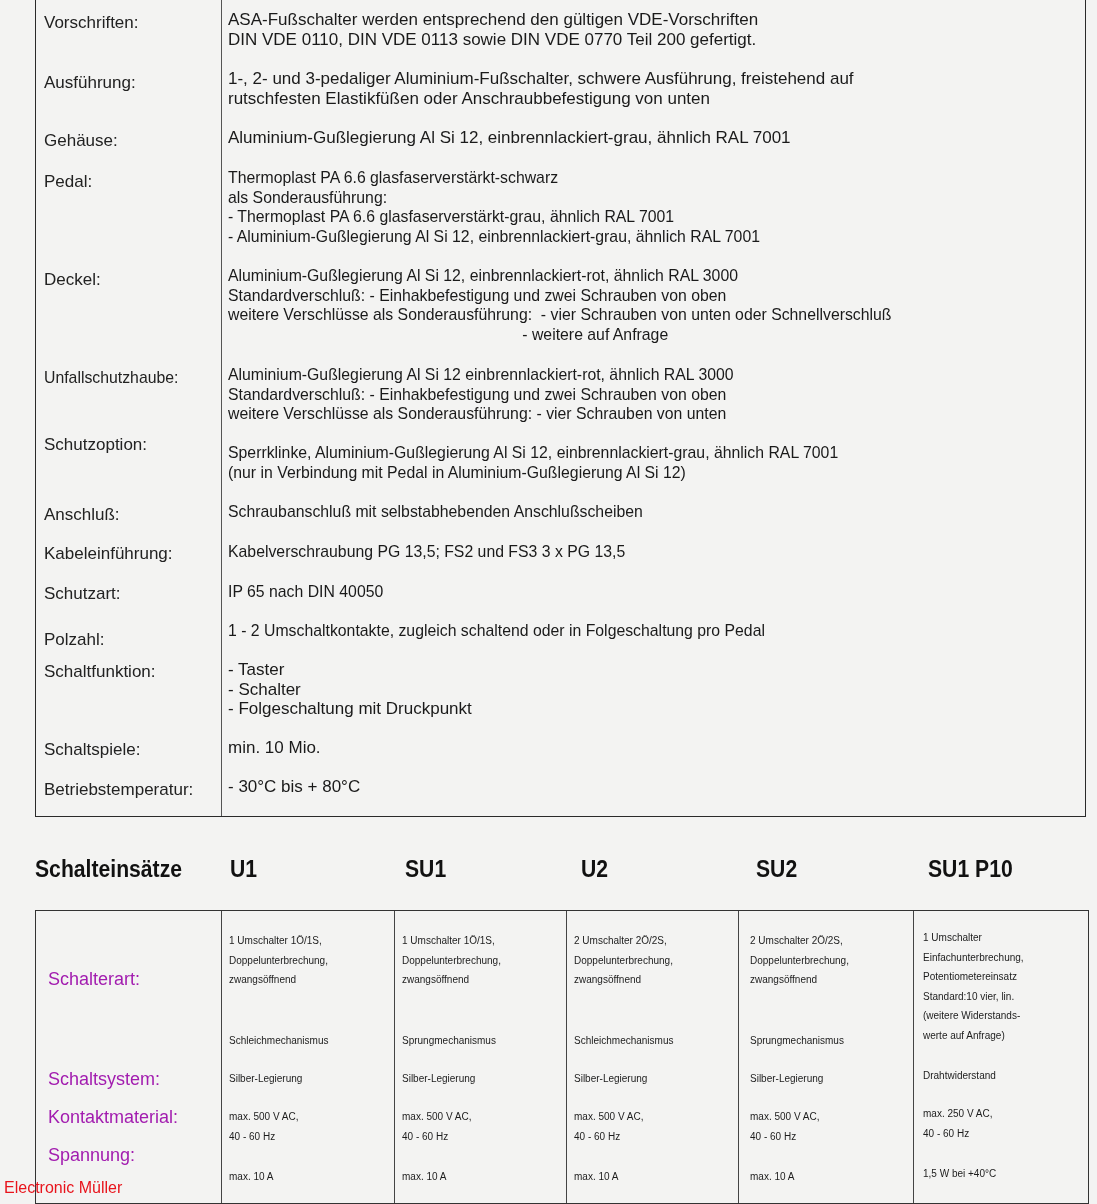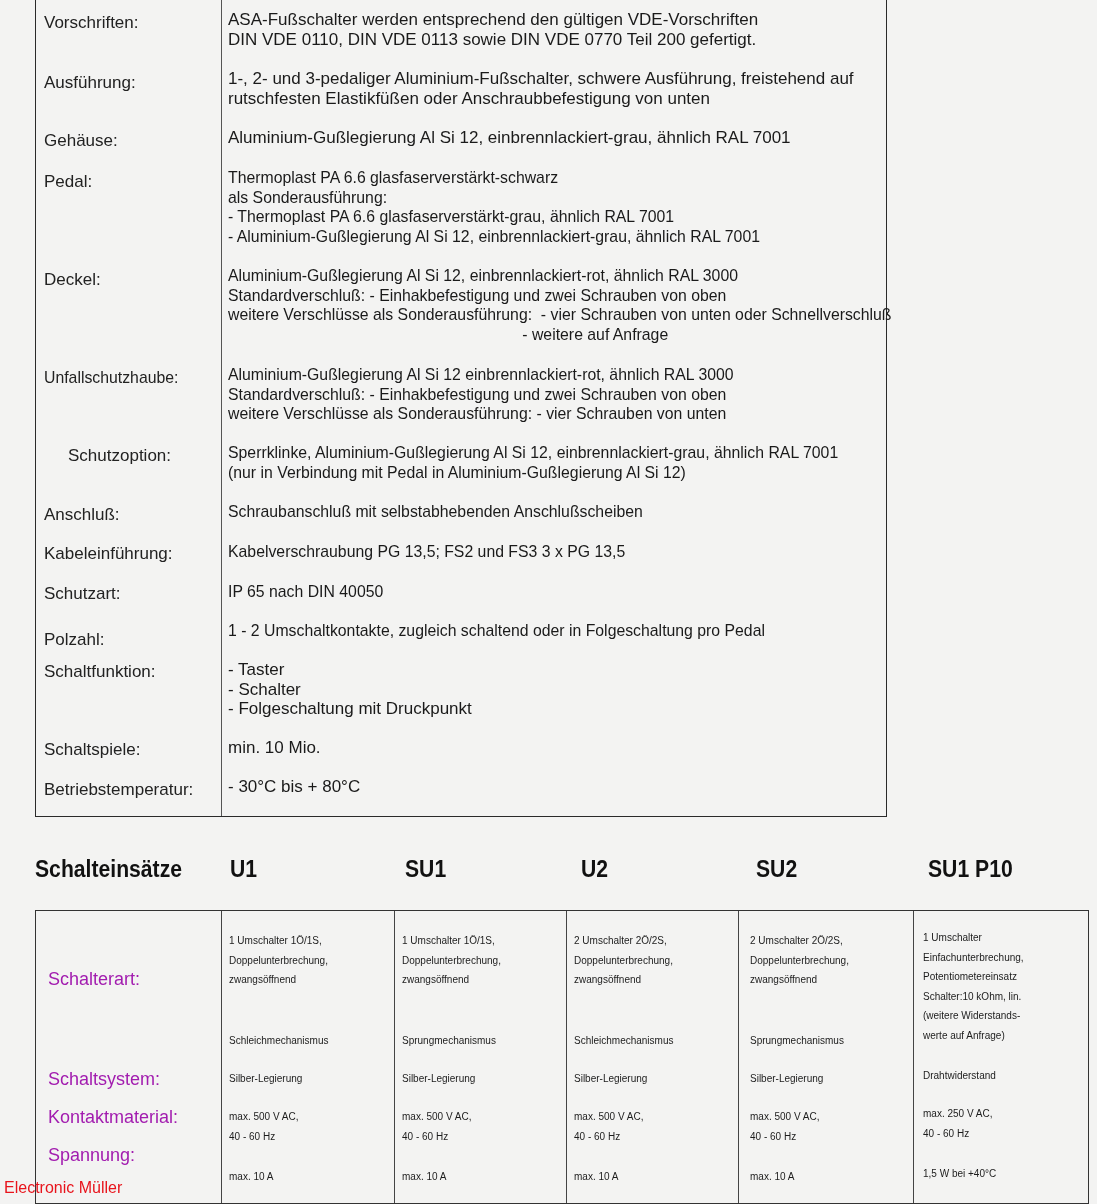--- a/index.html
+++ b/index.html
@@ -2,21 +2,21 @@
 <html><head>
 <meta charset="utf-8">
 <style>
   html, body { margin: 0; padding: 0; }
   body {
     width: 1097px; height: 1204px; position: relative; overflow: hidden;
     background: #f3f3f2; color: #1e1e1e;
     font-family: "Liberation Sans", sans-serif;
   }
   .spec-table {
-    position: absolute; left: 35px; top: 0px; width: 852px; height: 817px;
+    position: absolute; left: 35px; top: 0px; width: 1051px; height: 817px;
     border: 1.5px solid #2a2a2a; border-top: none; box-sizing: border-box;
   }
   .spec-table .divider {
     position: absolute; left: 185px; top: 0; bottom: 0; width: 0;
     border-left: 1.2px solid #555;
   }
   .spec-row { position: absolute; left: 0; right: 0; }
   .spec-label {
     position: absolute; left: 8px; font-size: 17px; line-height: 20px;
     white-space: nowrap; color: #222;
@@ -80,21 +80,21 @@
       </div>
       <div class="spec-row">
         <div class="spec-label" style="top: 270px;">Deckel:</div>
         <div class="spec-value condensed" style="top: 266px;"><span class="line">Aluminium-Gußlegierung Al Si 12, einbrennlackiert-rot, ähnlich RAL 3000</span><span class="line">Standardverschluß: - Einhakbefestigung und zwei Schrauben von oben</span><span class="line">weitere Verschlüsse als Sonderausführung:  - vier Schrauben von unten oder Schnellverschluß</span><span class="line">                                                                   - weitere auf Anfrage</span></div>
       </div>
       <div class="spec-row">
         <div class="spec-label condensed" style="top: 368px;">Unfallschutzhaube:</div>
         <div class="spec-value condensed" style="top: 365px;"><span class="line">Aluminium-Gußlegierung Al Si 12 einbrennlackiert-rot, ähnlich RAL 3000</span><span class="line">Standardverschluß: - Einhakbefestigung und zwei Schrauben von oben</span><span class="line">weitere Verschlüsse als Sonderausführung: - vier Schrauben von unten</span></div>
       </div>
       <div class="spec-row">
-        <div class="spec-label" style="top: 446px; margin-left: 24px;">Schutzoption:</div>
+        <div class="spec-label" style="top: 435px;">Schutzoption:</div>
         <div class="spec-value condensed" style="top: 443px;"><span class="line">Sperrklinke, Aluminium-Gußlegierung Al Si 12, einbrennlackiert-grau, ähnlich RAL 7001</span><span class="line">(nur in Verbindung mit Pedal in Aluminium-Gußlegierung Al Si 12)</span></div>
       </div>
       <div class="spec-row">
         <div class="spec-label" style="top: 505px;">Anschluß:</div>
         <div class="spec-value condensed" style="top: 502px;"><span class="line">Schraubanschluß mit selbstabhebenden Anschlußscheiben</span></div>
       </div>
       <div class="spec-row">
         <div class="spec-label" style="top: 544px;">Kabeleinführung:</div>
         <div class="spec-value condensed" style="top: 542px;"><span class="line">Kabelverschraubung PG 13,5; FS2 und FS3 3 x PG 13,5</span></div>
       </div>
@@ -133,21 +133,21 @@
   <div class="vline" style="left:358px"></div>
   <div class="vline" style="left:530px"></div>
   <div class="vline" style="left:702px"></div>
   <div class="vline" style="left:877px"></div>
   <div id="ins-rows">
       <div class="ins-label" style="top: 23px;">Schalterart:</div>
       <div class="ins-cell" style="top: 20px; left: 193px;"><span class="line">1 Umschalter 1Ö/1S,</span><span class="line">Doppelunterbrechung,</span><span class="line">zwangsöffnend</span></div>
       <div class="ins-cell" style="top: 20px; left: 366px;"><span class="line">1 Umschalter 1Ö/1S,</span><span class="line">Doppelunterbrechung,</span><span class="line">zwangsöffnend</span></div>
       <div class="ins-cell" style="top: 20px; left: 538px;"><span class="line">2 Umschalter 2Ö/2S,</span><span class="line">Doppelunterbrechung,</span><span class="line">zwangsöffnend</span></div>
       <div class="ins-cell" style="top: 20px; left: 714px;"><span class="line">2 Umschalter 2Ö/2S,</span><span class="line">Doppelunterbrechung,</span><span class="line">zwangsöffnend</span></div>
-      <div class="ins-cell" style="top: 17px; left: 887px;"><span class="line">1 Umschalter</span><span class="line">Einfachunterbrechung,</span><span class="line">Potentiometereinsatz</span><span class="line">Schalter:10 kOhm, lin.</span><span class="line">(weitere Widerstands-</span><span class="line">werte auf Anfrage)</span></div>
+      <div class="ins-cell" style="top: 17px; left: 887px;"><span class="line">1 Umschalter</span><span class="line">Einfachunterbrechung,</span><span class="line">Potentiometereinsatz</span><span class="line">Standard:10 vier, lin.</span><span class="line">(weitere Widerstands-</span><span class="line">werte auf Anfrage)</span></div>
       <div class="ins-label" style="top: 123px; text-align: center;">Schaltsystem:</div>
       <div class="ins-cell" style="top: 120px; left: 193px;"><span class="line">Schleichmechanismus</span></div>
       <div class="ins-cell" style="top: 120px; left: 366px;"><span class="line">Sprungmechanismus</span></div>
       <div class="ins-cell" style="top: 120px; left: 538px;"><span class="line">Schleichmechanismus</span></div>
       <div class="ins-cell" style="top: 120px; left: 714px;"><span class="line">Sprungmechanismus</span></div>
       <div class="ins-label" style="top: 161px;">Kontaktmaterial:</div>
       <div class="ins-cell" style="top: 158px; left: 193px;"><span class="line">Silber-Legierung</span></div>
       <div class="ins-cell" style="top: 158px; left: 366px;"><span class="line">Silber-Legierung</span></div>
       <div class="ins-cell" style="top: 158px; left: 538px;"><span class="line">Silber-Legierung</span></div>
       <div class="ins-cell" style="top: 158px; left: 714px;"><span class="line">Silber-Legierung</span></div>

